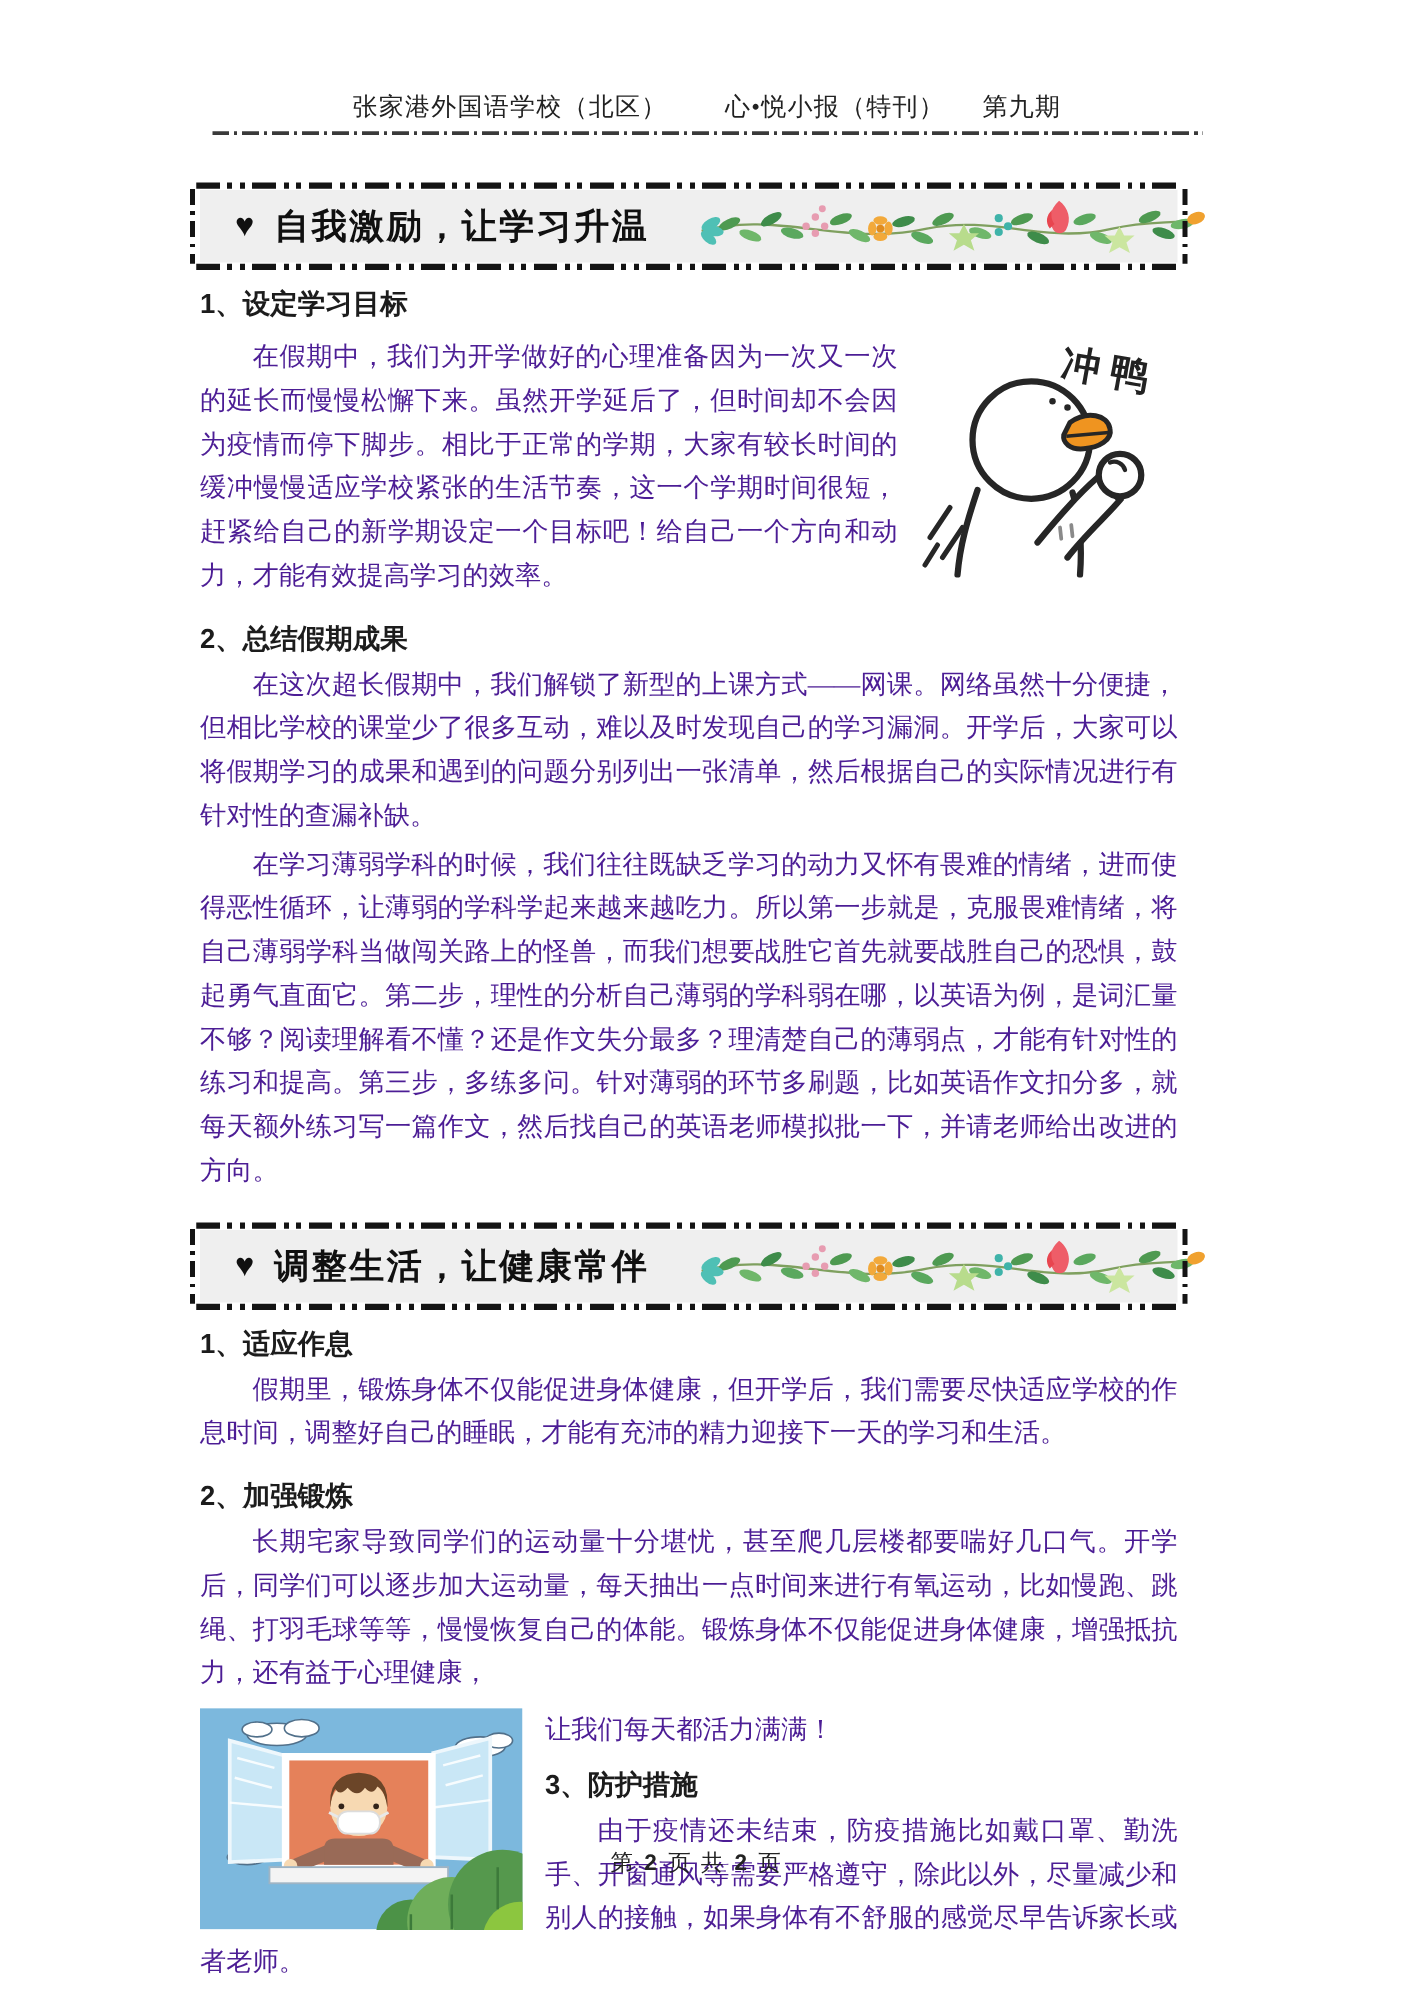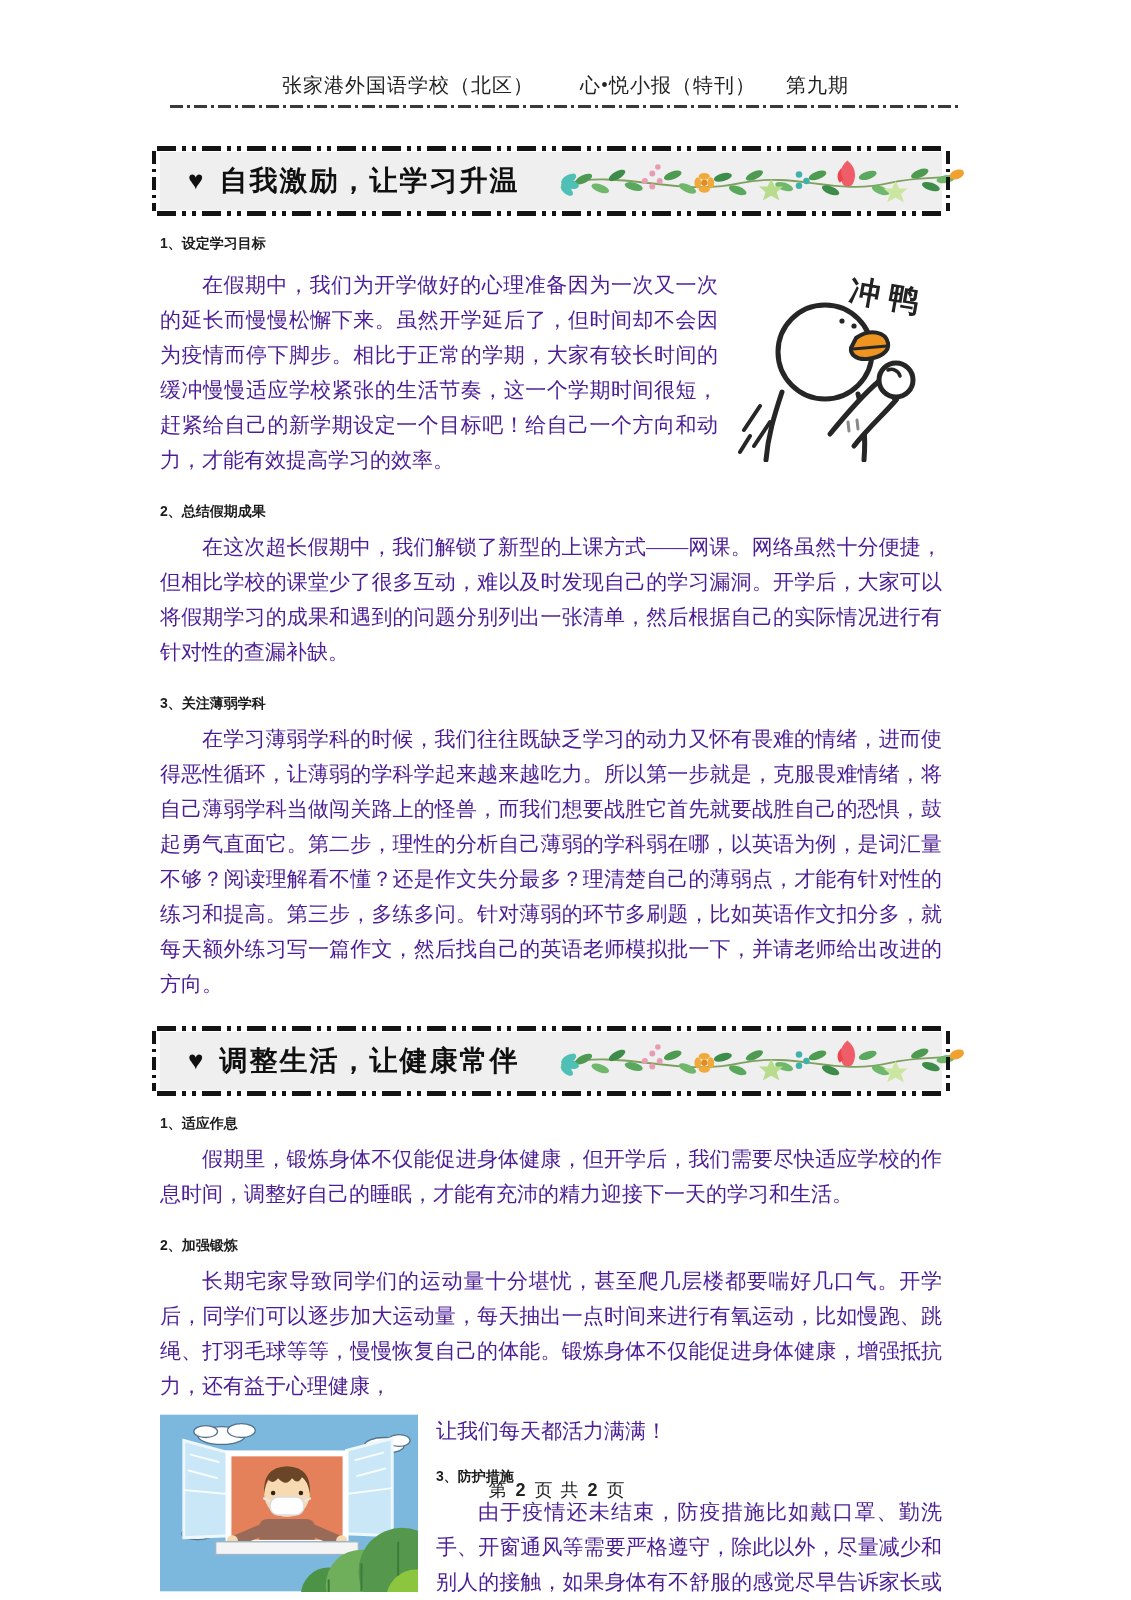--- a/index.html
+++ b/index.html
@@ -31,21 +31,21 @@
   .banner::after  { bottom:-6px; }
   .banner .edge { position:absolute; top:-1px; bottom:-1px; width:4px;
     background:repeating-linear-gradient(180deg,#141414 0 13px,transparent 13px 18px,#141414 18px 21px,transparent 21px 26px); }
   .banner .edge.l { left:-8px; } .banner .edge.r { right:-8px; }
   .banner-title { font-family:"Liberation Sans","DejaVu Sans",sans-serif; font-weight:700;
                   font-size:28px; color:#101010; letter-spacing:2px; white-space:nowrap; }
   .heart { font-size:26px; color:#101010; margin-right:16px; line-height:1; }
   .garland { margin-left:26px; flex:0 0 auto; }
   
   .item-heading { font-family:"Liberation Sans","DejaVu Sans",sans-serif; font-weight:700;
-                  font-size:14px; color:#1c1c1c; margin-top:18px; line-height:30px; }
+                  font-size:22px; color:#1c1c1c; margin-top:18px; line-height:30px; }
   .body-text { font-size:21px; line-height:35px; text-align:justify; text-indent:2em;
                color:#4c1d95; margin-top:4px; }
   .body-text.no-indent { text-indent:0; }
   .duck-float { float:right; width:212px; height:198px; margin:0 0 6px 12px; }
   .media-block { margin-top:6px; overflow:hidden; }
   .window-float { float:left; width:258px; height:178px; margin:4px 18px 4px 0; }
   
   .footer { position:absolute; left:0; right:16px; top:1478px; text-align:center;
             font-size:18px; color:#222; letter-spacing:2px; }
   .footer b { font-family:"Liberation Sans","DejaVu Sans",sans-serif; font-size:18px; margin:0 4px; }
@@ -139,21 +139,20 @@
         <path d="M123 85 L157 82" stroke="#262626" stroke-width="3"></path>
         <circle cx="112" cy="57" r="2.6" fill="#262626"></circle>
         <circle cx="124" cy="62" r="2.6" fill="#262626"></circle>
       </svg>
       <p class="body-text">在假期中，我们为开学做好的心理准备因为一次又一次的延长而慢慢松懈下来。虽然开学延后了，但时间却不会因为疫情而停下脚步。相比于正常的学期，大家有较长时间的缓冲慢慢适应学校紧张的生活节奏，这一个学期时间很短，赶紧给自己的新学期设定一个目标吧！给自己一个方向和动力，才能有效提高学习的效率。</p>
     </div>
 
     <div class="item-heading">2、总结假期成果</div>
     <p class="body-text">在这次超长假期中，我们解锁了新型的上课方式——网课。网络虽然十分便捷，但相比学校的课堂少了很多互动，难以及时发现自己的学习漏洞。开学后，大家可以将假期学习的成果和遇到的问题分别列出一张清单，然后根据自己的实际情况进行有针对性的查漏补缺。</p>
 
-    <div class="item-heading">3、关注薄弱学科</div>
     <p class="body-text">在学习薄弱学科的时候，我们往往既缺乏学习的动力又怀有畏难的情绪，进而使得恶性循环，让薄弱的学科学起来越来越吃力。所以第一步就是，克服畏难情绪，将自己薄弱学科当做闯关路上的怪兽，而我们想要战胜它首先就要战胜自己的恐惧，鼓起勇气直面它。第二步，理性的分析自己薄弱的学科弱在哪，以英语为例，是词汇量不够？阅读理解看不懂？还是作文失分最多？理清楚自己的薄弱点，才能有针对性的练习和提高。第三步，多练多问。针对薄弱的环节多刷题，比如英语作文扣分多，就每天额外练习写一篇作文，然后找自己的英语老师模拟批一下，并请老师给出改进的方向。</p>
 
     <div class="banner" style="margin-top:30px;">
       <div class="edge l"></div>
       <div class="edge r"></div>
       <span class="heart">♥</span>
       <span class="banner-title">调整生活，让健康常伴</span>
       <svg class="garland" width="430" height="52" viewBox="0 0 440 56">
         <use href="#garland"></use>
       </svg>

